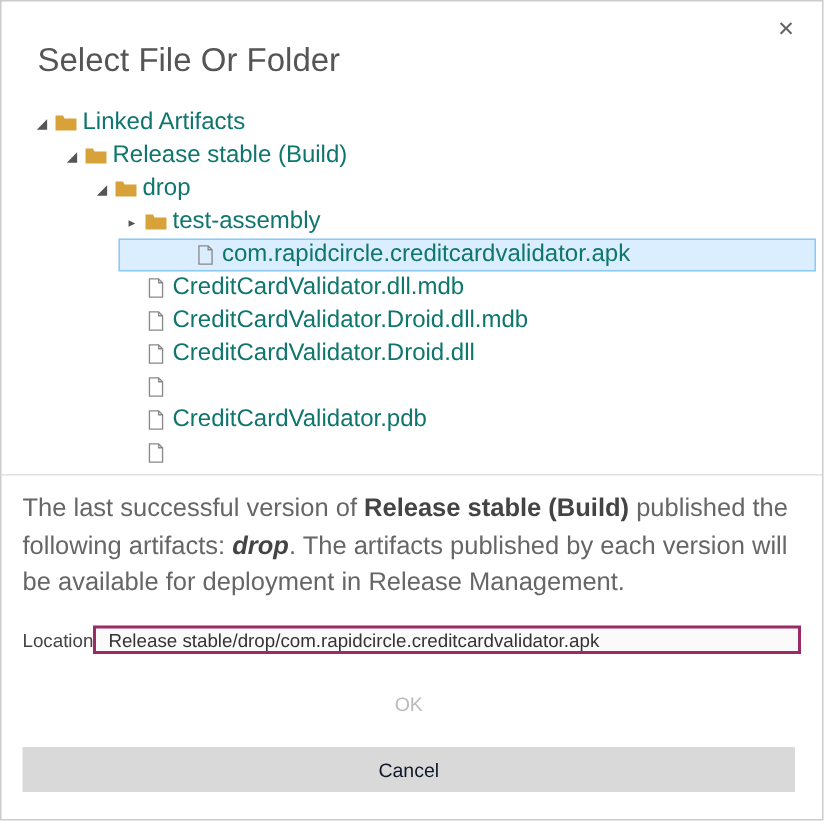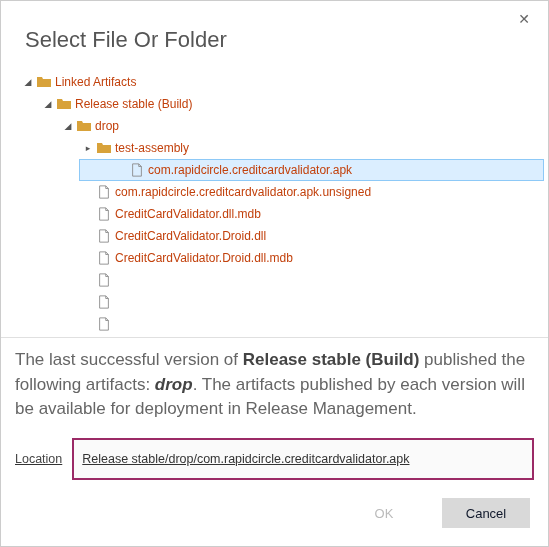--- a/index.html
+++ b/index.html
@@ -66,51 +66,50 @@
   .caret.empty { visibility: hidden; }
   .icon {
     width: 16px; height: 16px;
     display: inline-flex;
     align-items: center;
     justify-content: center;
     flex-shrink: 0;
   }
   .folder-svg { fill: #d8a23a; }
   .file-svg { fill: none; stroke: #888; stroke-width:1; }
-  .label { font-size: 12px; color: #c2410c; }
+  .label { font-size: 16px; color: #0f766e; }
   .info {
     padding: 10px 14px 6px 14px;
     font-size: 17px;
     color: #666;
     line-height: 1.45;
   }
   .info b { color:#444; font-weight:600; }
   .loc-row {
     display:flex;
     align-items:center;
     padding: 10px 14px 4px 14px;
-    gap: 10px;
-    text-decoration: underline;
   }
   .loc-label { font-size: 12.5px; color:#444; }
   .loc-input {
     flex:1;
-    height: 42px;
+    height: 19px;
     padding: 2px 8px;
     font-size: 12.5px;
     border: 2px solid #9b2a66;
     background: #fafafa;
     color:#333;
     outline:none;
   }
   .buttons {
     display:flex;
     justify-content:flex-end;
     gap: 14px;
     padding: 14px 18px 18px 14px;
+    flex-direction: column;
   }
   .btn {
     min-width: 88px;
     height: 30px;
     border: none;
     font-size: 13px;
     cursor: pointer;
   }
   .btn-ok { background:#fff; color:#bbb; }
   .btn-cancel { background:#d9d9d9; color:#0f172a; }
@@ -182,74 +181,64 @@
                   </div>
                 </li>
                 <li>
                     <div class="row">
                   <span class="caret empty">▸</span>
                   <span class="icon">
                         <svg viewBox="0 0 16 16" width="14" height="14">
                           <path class="file-svg" d="M3 1h7l3 3v11H3z M10 1v3h3"></path>
                         </svg>
                       </span>
-                  <span class="label">com.rapidcircle.creditcardvalidator.apk.unsigned</span>
-                </div>
-                  </li>
-                <li>
-                    <div class="row">
-                  <span class="caret empty">▸</span>
-                  <span class="icon">
-                        <svg viewBox="0 0 16 16" width="14" height="14">
-                          <path class="file-svg" d="M3 1h7l3 3v11H3z M10 1v3h3"></path>
-                        </svg>
-                      </span>
                   <span class="label">CreditCardValidator.dll.mdb</span>
                 </div>
                   </li>
                 <li>
                     <div class="row">
                   <span class="caret empty">▸</span>
                   <span class="icon">
                         <svg viewBox="0 0 16 16" width="14" height="14">
                           <path class="file-svg" d="M3 1h7l3 3v11H3z M10 1v3h3"></path>
                         </svg>
                       </span>
+                  <span class="label">CreditCardValidator.Droid.dll.mdb</span>
+                </div>
+                  </li>
+                <li>
+                    <div class="row">
+                  <span class="caret empty">▸</span>
+                  <span class="icon">
+                        <svg viewBox="0 0 16 16" width="14" height="14">
+                          <path class="file-svg" d="M3 1h7l3 3v11H3z M10 1v3h3"></path>
+                        </svg>
+                      </span>
                   <span class="label">CreditCardValidator.Droid.dll</span>
                 </div>
                   </li>
                 <li>
                     <div class="row">
                   <span class="caret empty">▸</span>
                   <span class="icon">
                         <svg viewBox="0 0 16 16" width="14" height="14">
                           <path class="file-svg" d="M3 1h7l3 3v11H3z M10 1v3h3"></path>
                         </svg>
                       </span>
-                  <span class="label">CreditCardValidator.Droid.dll.mdb</span>
-                </div>
-                  </li>
-                <li>
-                    <div class="row">
-                  <span class="caret empty">▸</span>
-                  <span class="icon">
-                        <svg viewBox="0 0 16 16" width="14" height="14">
-                          <path class="file-svg" d="M3 1h7l3 3v11H3z M10 1v3h3"></path>
-                        </svg>
-                      </span>
-                </div>
-                  </li>
-                <li>
-                    <div class="row">
-                  <span class="caret empty">▸</span>
-                  <span class="icon">
-                        <svg viewBox="0 0 16 16" width="14" height="14">
-                          <path class="file-svg" d="M3 1h7l3 3v11H3z M10 1v3h3"></path>
-                        </svg>
-                      </span>
+                </div>
+                  </li>
+                <li>
+                    <div class="row">
+                  <span class="caret empty">▸</span>
+                  <span class="icon">
+                        <svg viewBox="0 0 16 16" width="14" height="14">
+                          <path class="file-svg" d="M3 1h7l3 3v11H3z M10 1v3h3"></path>
+                        </svg>
+                      </span>
+                  <span class="label">CreditCardValidator.pdb</span>
                 </div>
                   </li>
                 <li>
                     <div class="row">
                   <span class="caret empty">▸</span>
                   <span class="icon">
                         <svg viewBox="0 0 16 16" width="14" height="14">
                           <path class="file-svg" d="M3 1h7l3 3v11H3z M10 1v3h3"></path>
                         </svg>
                       </span>

